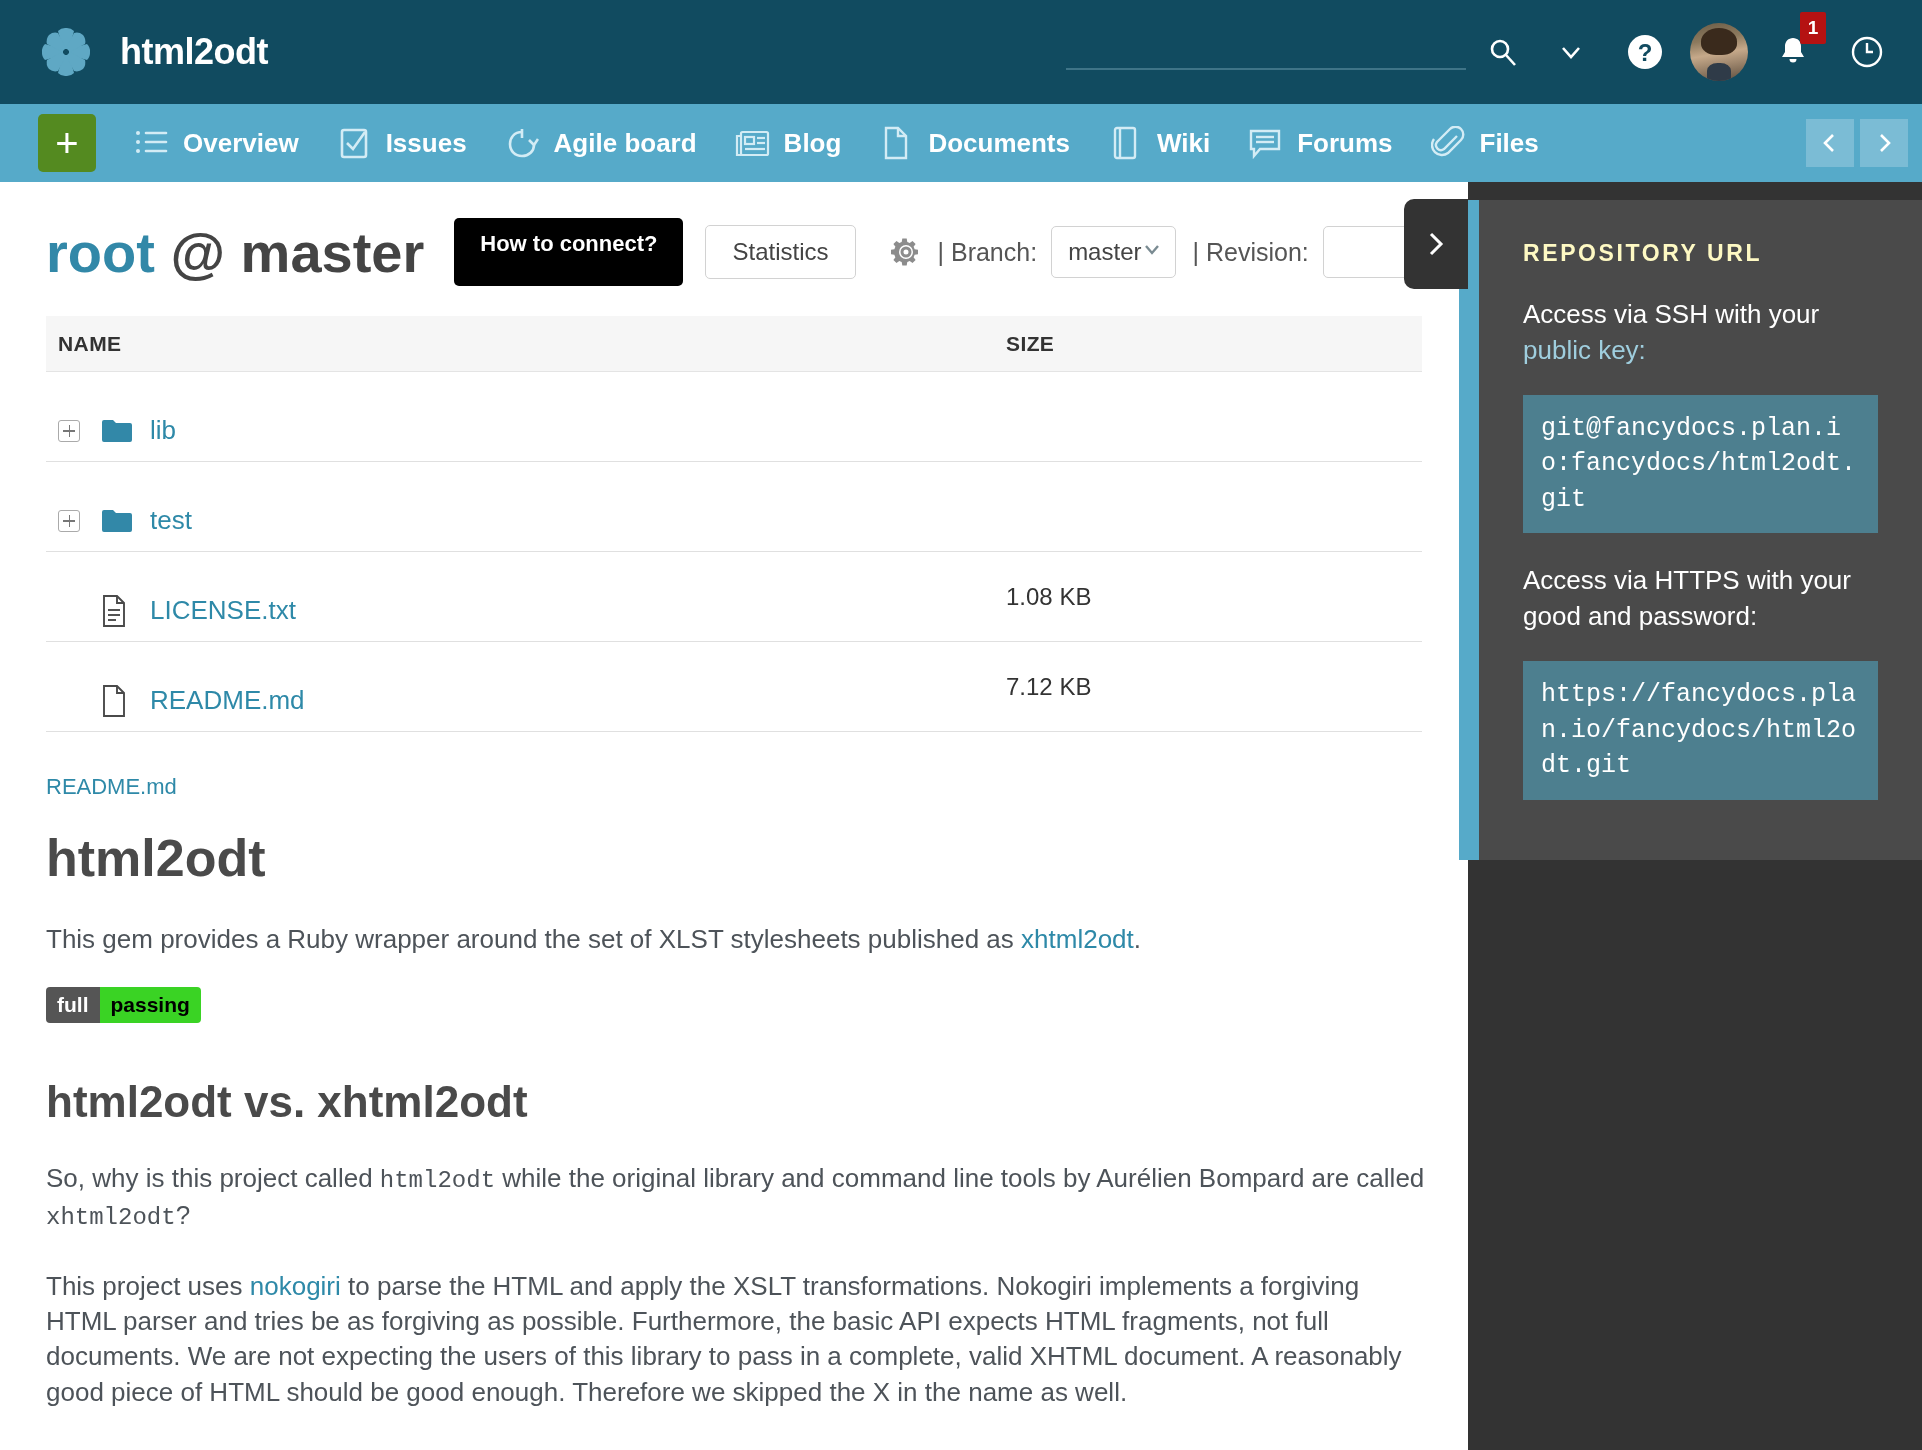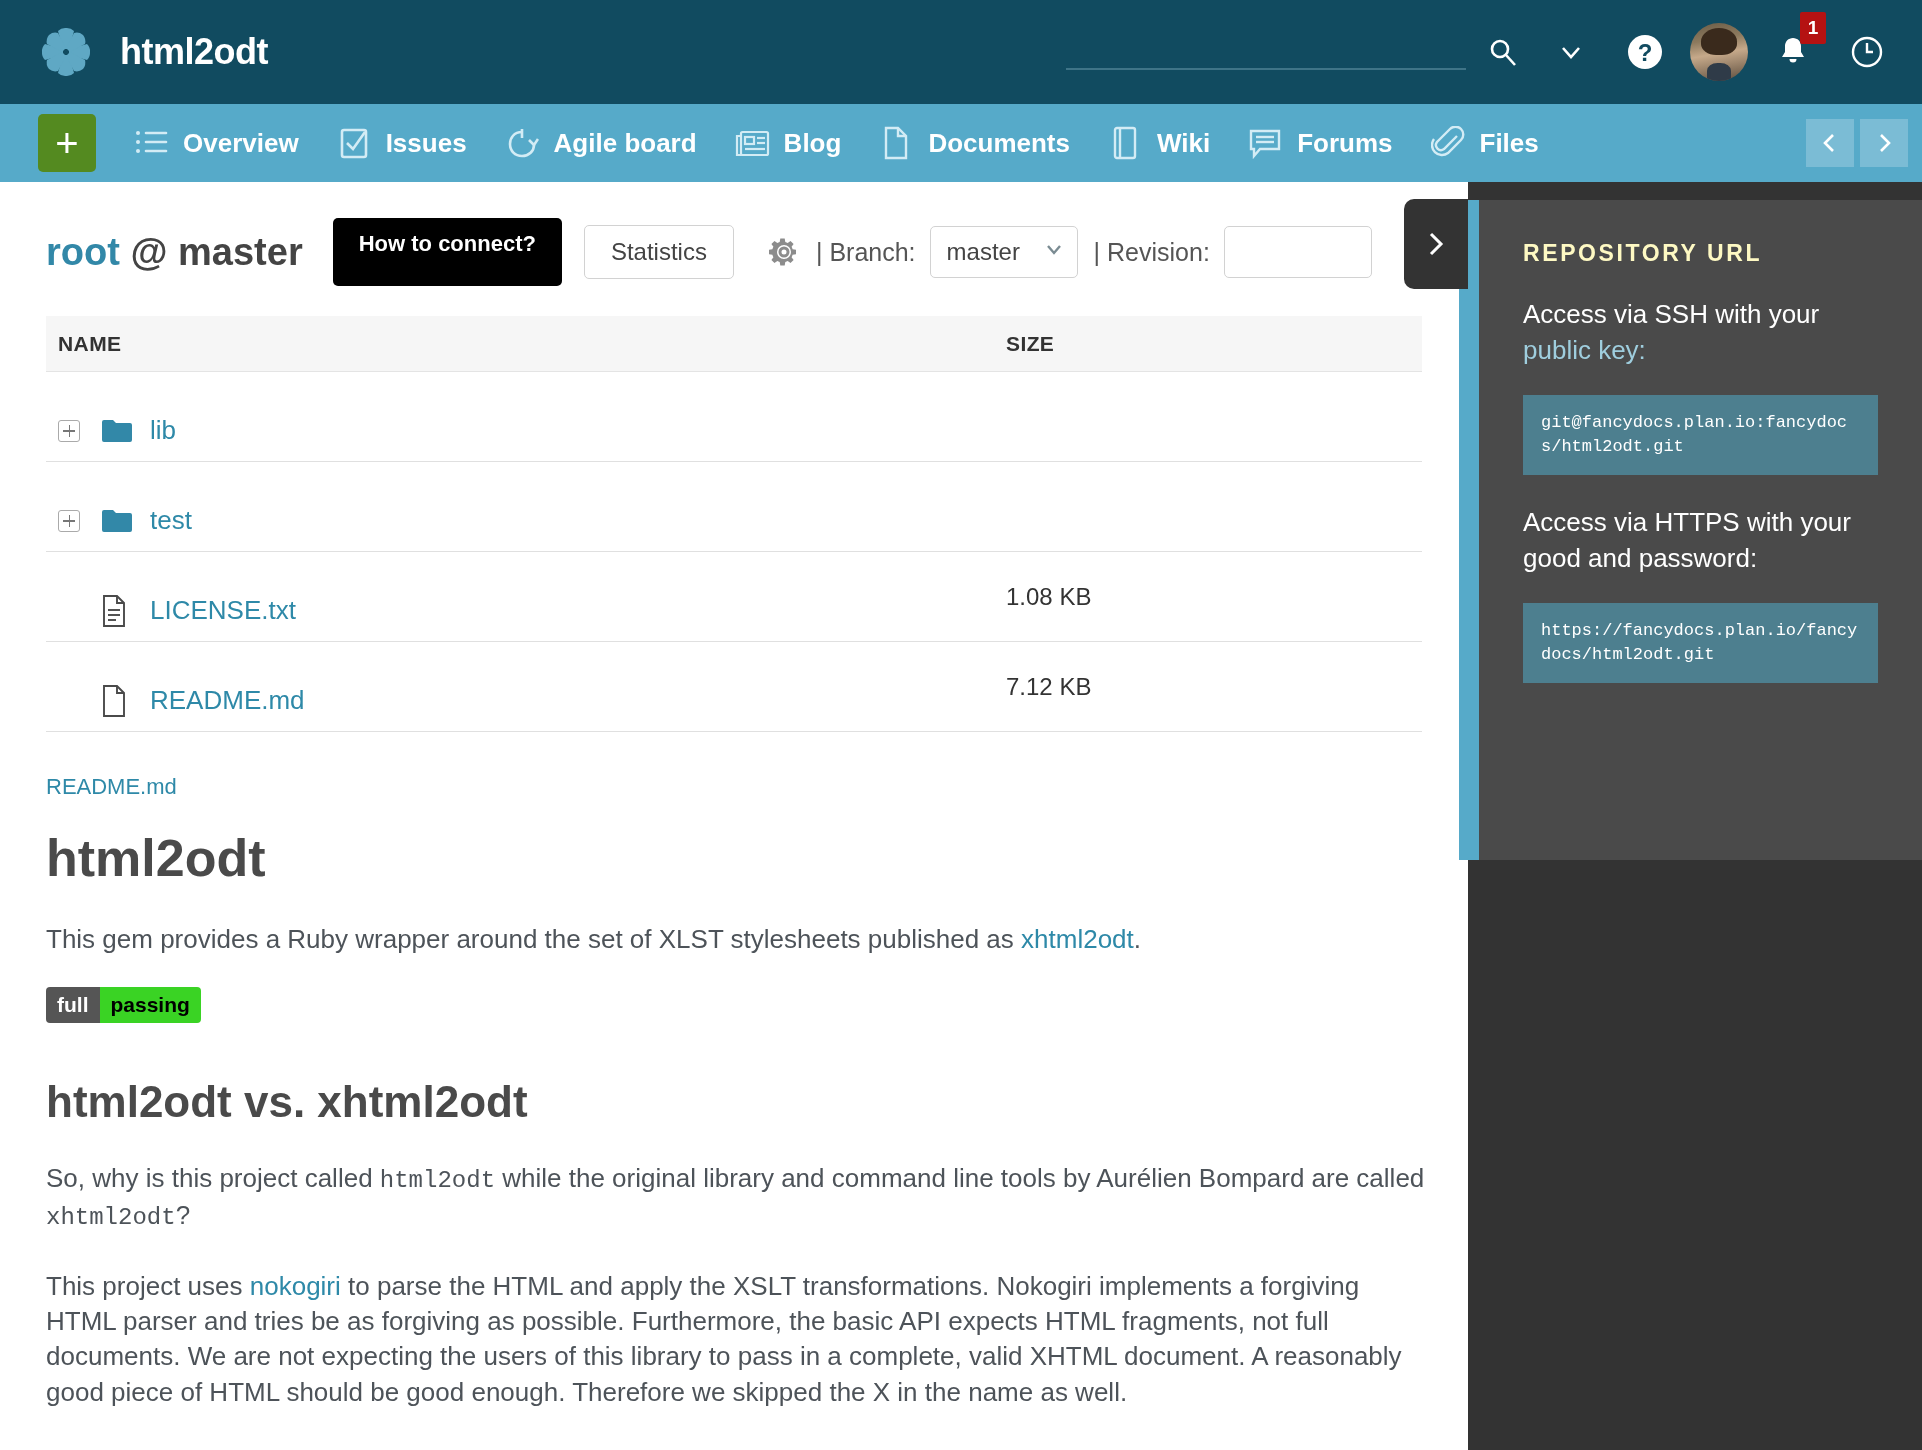--- a/index.html
+++ b/index.html
@@ -103,21 +103,21 @@
 
   
   .main {
     position: absolute; top: 182px; left: 0;
     width: 1468px; height: 1268px;
     background: #ffffff; overflow: hidden;
   }
   .toolbar {
     display: flex; align-items: center; margin: 36px 0 0 46px;
   }
-  .repo-title { font-size: 38px; font-weight: bold; color: #444; white-space:nowrap; }
+  .repo-title { font-size: 56px; font-weight: bold; color: #444; white-space:nowrap; }
   .repo-title .root { color: #3288a8; }
   .btn-green {
     background: #000000; color: #fff; font-size: 22px; font-weight: bold;
     padding: 0 26px; height: 68px; line-height: 52px; border-radius: 5px;
     margin-left: 30px; cursor: pointer; white-space:nowrap;text-align:right;
   }
   .btn-white {
     background: #fff; color: #444; font-size: 24px;
     padding: 0 26px; height: 54px; line-height: 52px;
     border: 1px solid #d2d2d2; border-radius: 5px;
@@ -202,21 +202,21 @@
     font-size: 23px; font-weight: bold; color: #fef9c3;
     letter-spacing: 2.6px; text-transform: uppercase;
   }
   .side-text {
     font-size: 26px; color: #ffffff; line-height: 1.38; margin-top: 30px;
   }
   .side-text .lnk { color: #9fcede; cursor: pointer; }
   .code-block {
     background: #4d7f8f; color: #ffffff;
     font-family: "Liberation Mono", monospace;
-    font-size: 17px; line-height: 1.42;
+    font-size: 25px; line-height: 1.42;
     padding: 16px 18px; margin-top: 26px;
     word-break: break-all; white-space: pre-wrap;
   }
   .side-toggle {
     position: absolute; top: 199px; left: 1404px;
     width: 64px; height: 90px; background: #333333;
     border-radius: 10px 0 0 10px;
     display: flex; align-items: center; justify-content: center;
     cursor: pointer; z-index: 5;
   }

